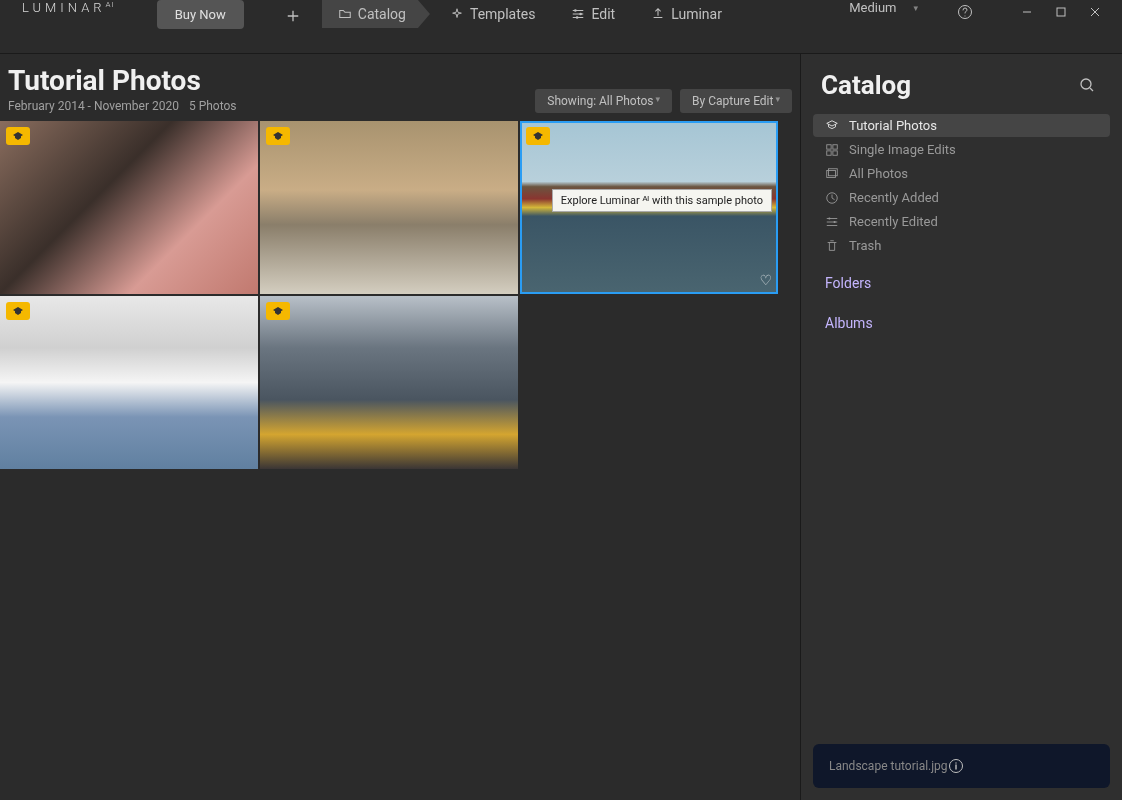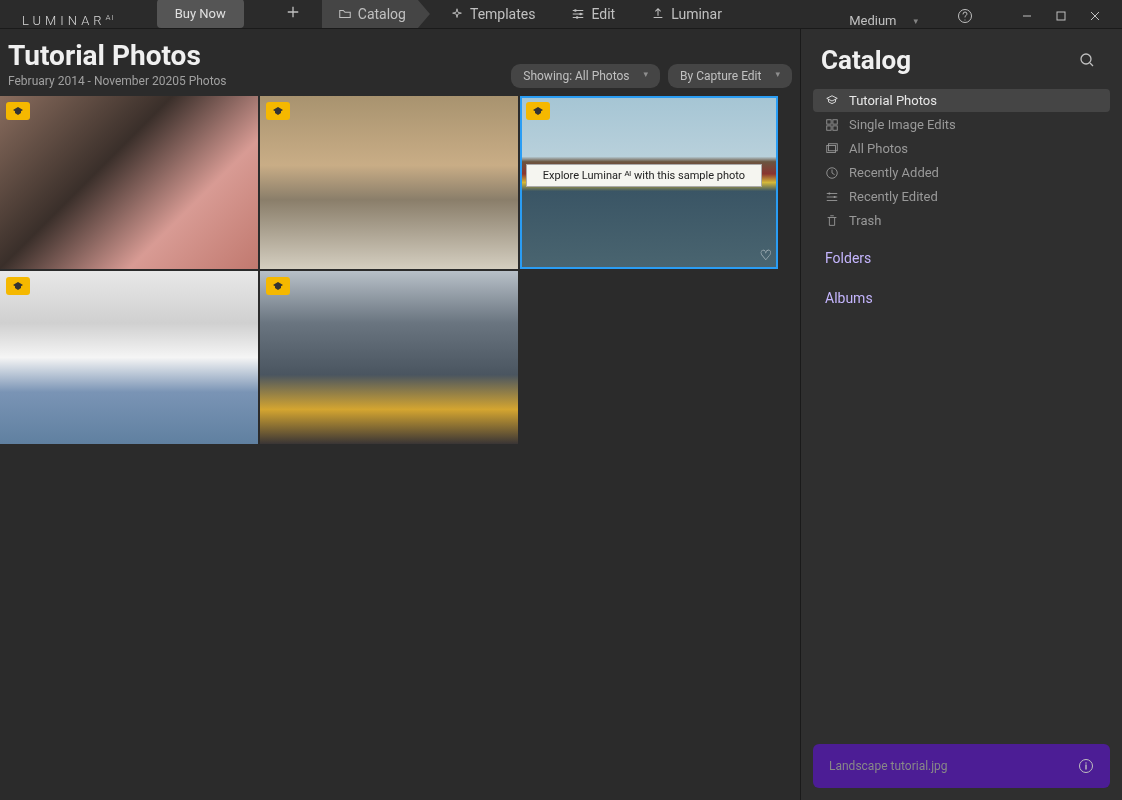--- a/index.html
+++ b/index.html
@@ -11,24 +11,24 @@
     body {
       background: #2b2b2b;
       color: #e0e0e0;
       width: 1122px;
       height: 800px;
       overflow: hidden;
       display: flex;
       flex-direction: column;
     }
     .titlebar {
-      height: 29px;
+      height: 54px;
       background: #2b2b2b;
       display: flex;
-      align-items: flex-end;
+      align-items: flex-start;
       padding: 0 12px;
       gap: 12px;
       border-bottom: 1px solid #1a1a1a;
     }
     .logo {
       letter-spacing: 4px;
       font-size: 13px;
       color: #d8d8d8;
       font-weight: 300;
       padding-left: 10px;
@@ -124,37 +124,37 @@
     .header-left h1 {
       font-size: 28px;
       font-weight: 700;
       color: #f0f0f0;
       margin-bottom: 2px;
     }
     .header-subtitle {
       font-size: 12px;
       color: #a0a0a0;
       display: flex;
-      gap: 0;
+      gap: 10px;
     }
     .header-right {
       display: flex;
       gap: 8px;
     }
     .filter-pill {
       background: #454545;
       color: #c0c0c0;
       border: none;
       padding: 5px 12px;
-      border-radius: 9px;
+      border-radius: 3px;
       font-size: 12px;
       cursor: pointer;
       display: flex;
       align-items: flex-start;
-      gap: 14px;
+      gap: 2px;
     }
     .thumbnails {
       display: flex;
       flex-wrap: wrap;
       gap: 2px;
       padding: 2px 0;
     }
     .thumb {
       width: 258px;
       height: 173px;
@@ -182,24 +182,24 @@
       position: absolute;
       bottom: 6px;
       right: 6px;
       color: rgba(255,255,255,0.7);
       font-size: 14px;
       z-index: 2;
     }
     .tooltip {
       position: absolute;
       top: 68px;
-      right: 16px;
+      right: 6px;
       background: #f5f5f0;
       color: #222;
-      padding: 4px 16px;
+      padding: 4px 8px;
       font-size: 11px;
       border: 1px solid #aaa;
       z-index: 10;
       white-space: nowrap;
     }
     .sidebar {
       width: 322px;
       background: #2f2f2f;
       border-left: 1px solid #1a1a1a;
       display: flex;
@@ -237,25 +237,25 @@
       color: #e8e8e8;
     }
     .section-label {
       padding: 18px 12px 6px;
       font-size: 14px;
       color: #c4b5fd;
       cursor: pointer;
     }
     .sidebar-footer {
       margin-top: auto;
-      background: #4c1d95;
+      background: #0f172a;
       border-radius: 6px;
       padding: 14px 16px;
       display: flex;
-      justify-content: space-between;
+      justify-content: flex-start;
       align-items: center;
       font-size: 12px;
       color: #888;
     }
     .icon-sm { width: 14px; height: 14px; }
     
     .photo-portrait { background: linear-gradient(135deg, #8a6d5e 0%, #3a2f2a 40%, #d89b94 70%, #c1796f 100%); }
     .photo-beach { background: linear-gradient(180deg, #a8936f 0%, #c9ad86 40%, #8a7e6a 60%, #d4cec0 100%); }
     .photo-canal { background: linear-gradient(180deg, #a5c5d4 0%, #b8d0db 35%, #6a5540 38%, #8a3530 45%, #d4b83a 50%, #3a5565 55%, #4a6570 100%); }
     .photo-woman { background: linear-gradient(180deg, #e8e8e8 0%, #d0d0d0 30%, #f5f5f5 50%, #7a94b5 70%, #6080a0 100%); }

